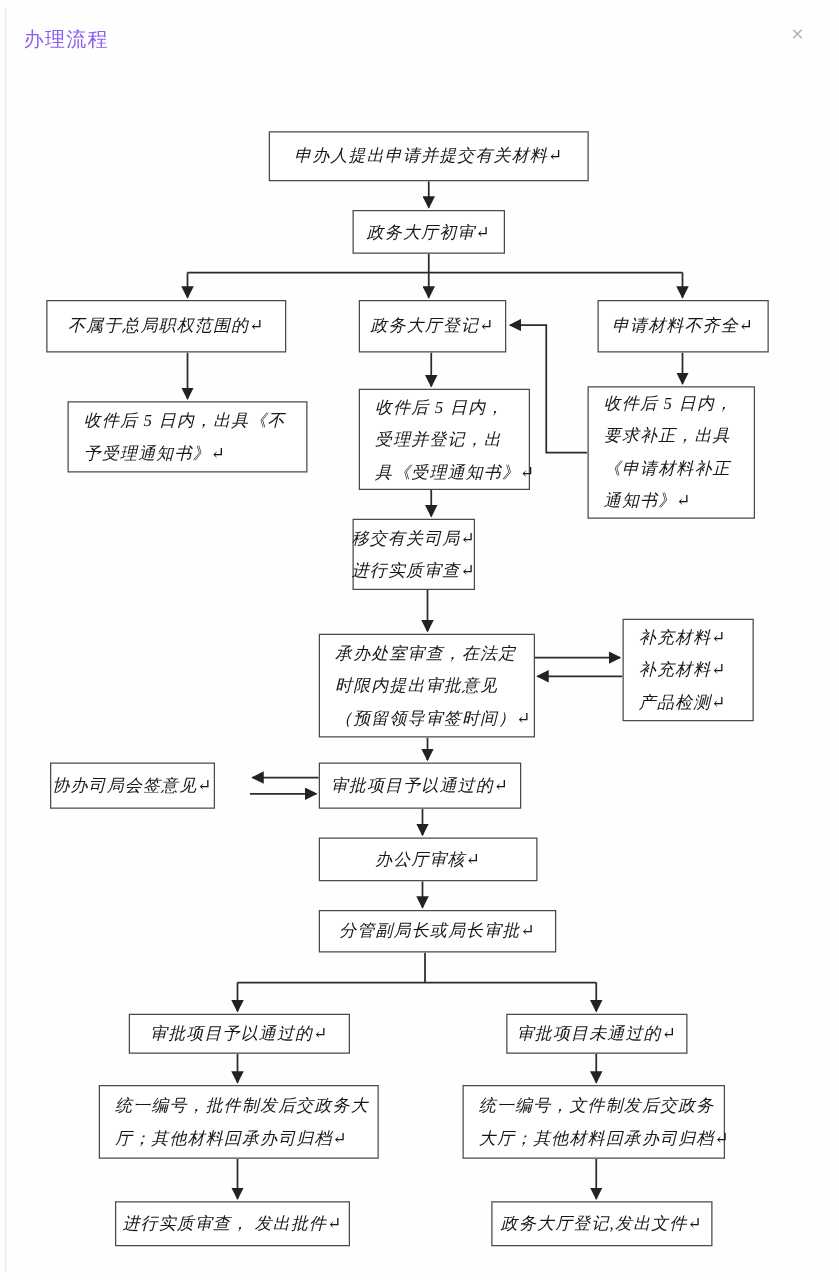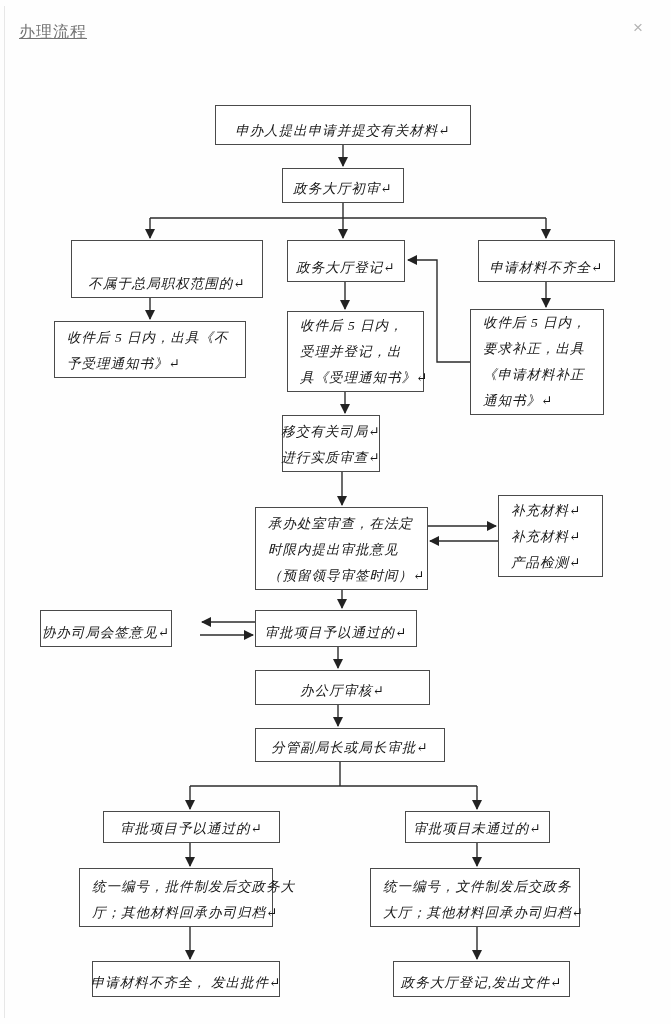--- a/index.html
+++ b/index.html
@@ -8,33 +8,33 @@
     font-family:"Liberation Serif","DejaVu Serif",serif;
     overflow:hidden;
   }
   #left-edge{
     position:absolute;left:4px;top:6px;width:1px;height:1012px;
     background:#e7e7e7;
   }
   #dialog-title{
     position:absolute;left:19px;top:22px;
     font-family:"Liberation Sans","DejaVu Sans",sans-serif;
-    font-size:16px;color:#737373;letter-spacing:1px;text-decoration:underline;
+    font-size:16px;color:#8b5cf6;letter-spacing:1px;
   }
   #close-btn{
     position:absolute;left:626px;top:16px;width:24px;height:24px;
     font-family:"Liberation Sans","DejaVu Sans",sans-serif;
     font-size:17px;color:#b4b4b4;text-align:center;line-height:24px;
     cursor:pointer;user-select:none;
   }
   svg.wires{position:absolute;left:0;top:0;width:671px;height:1024px;}
   .node{
     position:absolute;box-sizing:border-box;
     border:1.5px solid #4a4a4a;background:#ffffff;
-    display:flex;flex-direction:column;justify-content:flex-end;
+    display:flex;flex-direction:column;justify-content:center;
     font-size:13.5px;color:#171717;font-style:italic;
     letter-spacing:1px;line-height:26px;
   }
   .node span{display:block;white-space:nowrap;}
   .c{align-items:center;text-align:center;}
   .l{align-items:flex-start;text-align:left;padding-left:12px;padding-right:4px;}
 </style>
 </head>
 <body>
 
@@ -97,21 +97,21 @@
   </svg>
 
   <div class="node c" style="left:215px;top:105px;width:256px;height:40px">
     <span>申办人提出申请并提交有关材料↵</span>
   </div>
 
   <div class="node c" style="left:282px;top:168px;width:122px;height:35px">
     <span>政务大厅初审↵</span>
   </div>
 
-  <div class="node c" style="left:71px;top:240px;width:192px;height:58px">
+  <div class="node c" style="left:37px;top:240px;width:192px;height:42px">
     <span>不属于总局职权范围的↵</span>
   </div>
 
   <div class="node c" style="left:287px;top:240px;width:118px;height:42px">
     <span>政务大厅登记↵</span>
   </div>
 
   <div class="node c" style="left:478px;top:240px;width:137px;height:42px">
     <span>申请材料不齐全↵</span>
   </div>
@@ -168,31 +168,31 @@
   </div>
 
   <div class="node c" style="left:103px;top:811px;width:177px;height:32px">
     <span>审批项目予以通过的↵</span>
   </div>
 
   <div class="node c" style="left:405px;top:811px;width:145px;height:32px">
     <span>审批项目未通过的↵</span>
   </div>
 
-  <div class="node l" style="left:79px;top:868px;width:194px;height:59px">
+  <div class="node l" style="left:79px;top:868px;width:224px;height:59px">
     <span>统一编号，批件制发后交政务大</span>
     <span>厅；其他材料回承办司归档↵</span>
   </div>
 
   <div class="node l" style="left:370px;top:868px;width:210px;height:59px">
     <span>统一编号，文件制发后交政务</span>
     <span>大厅；其他材料回承办司归档↵</span>
   </div>
 
   <div class="node c" style="left:92px;top:961px;width:188px;height:36px">
-    <span>申请材料不齐全， 发出批件↵</span>
+    <span>进行实质审查， 发出批件↵</span>
   </div>
 
   <div class="node c" style="left:393px;top:961px;width:177px;height:36px">
     <span>政务大厅登记,发出文件↵</span>
   </div>
 
 </div>
 
 </body></html>

